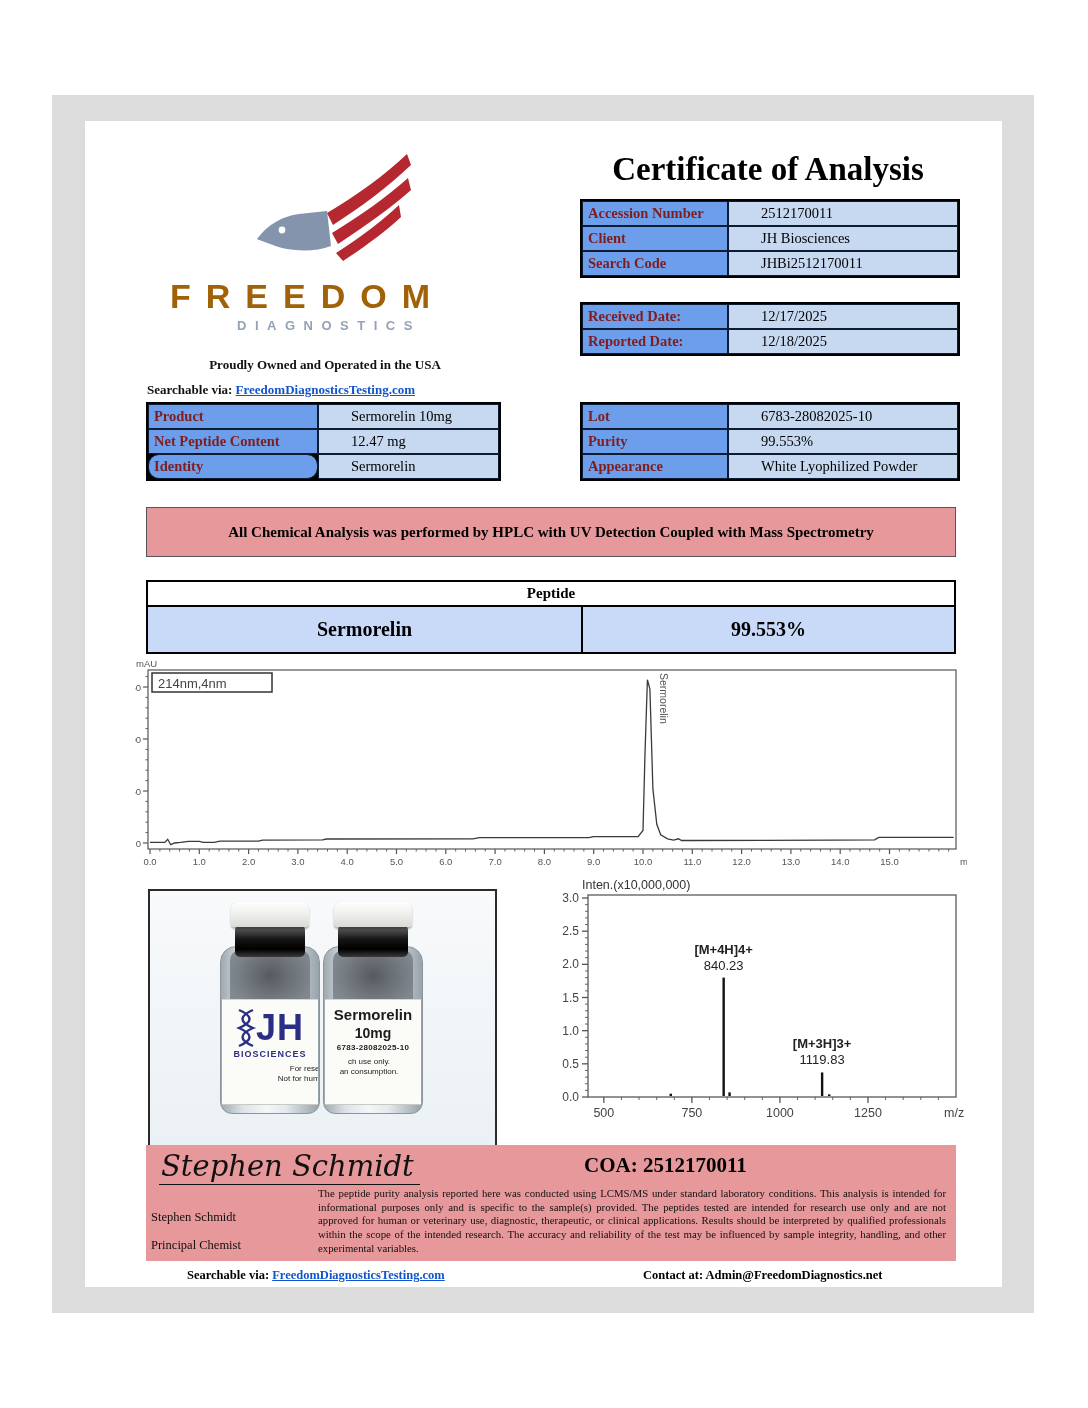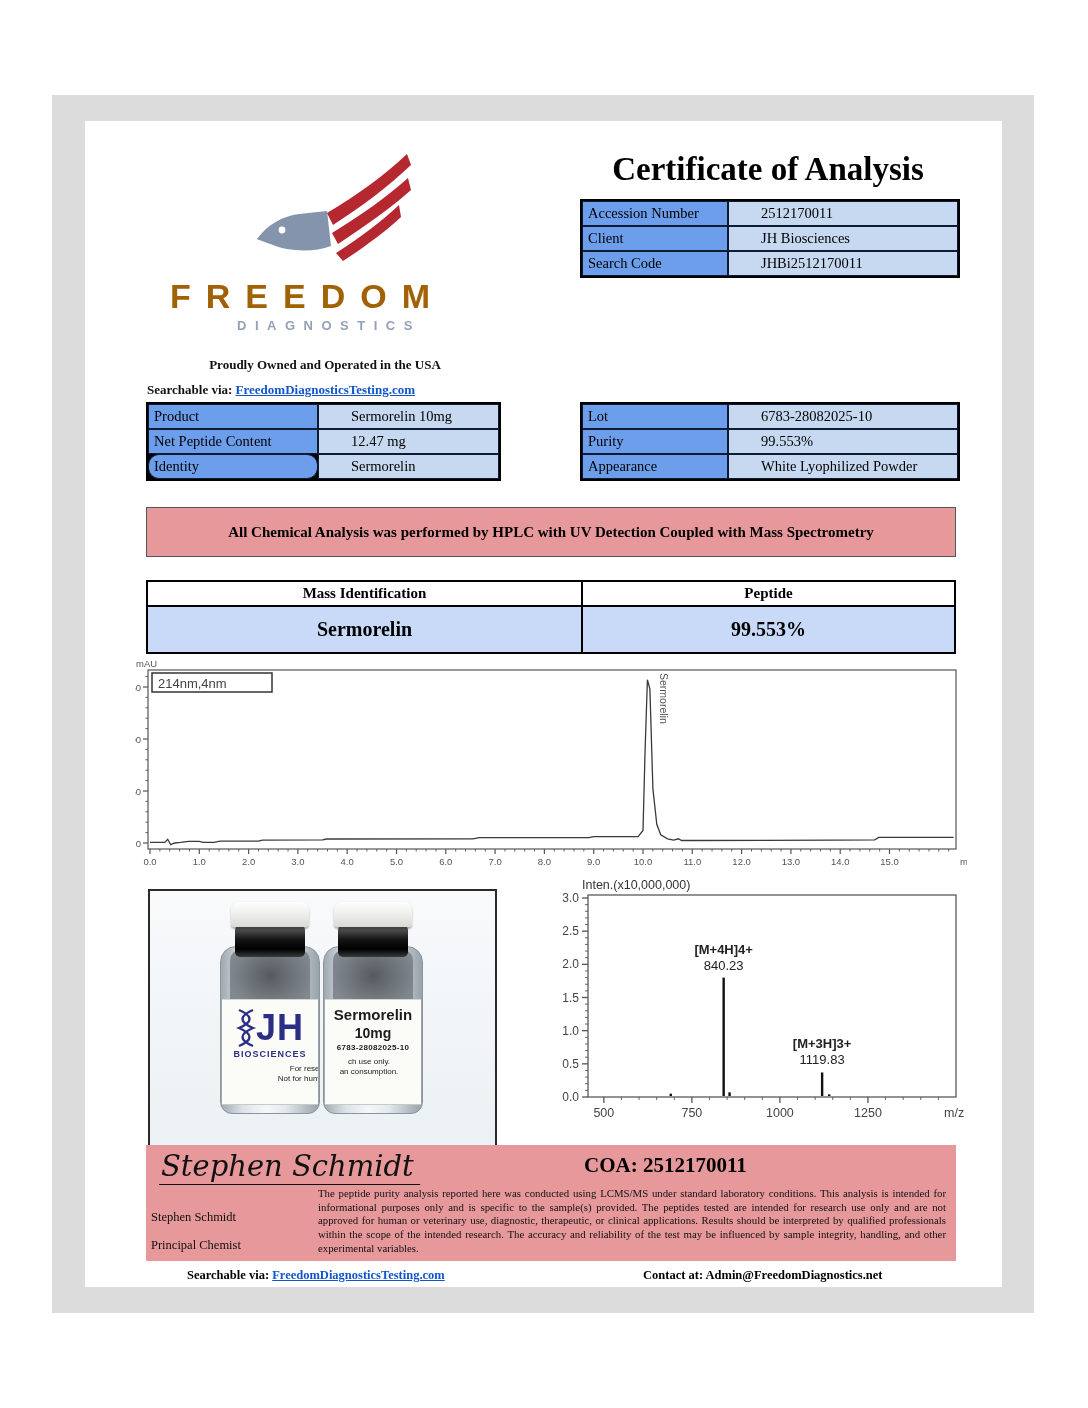--- a/index.html
+++ b/index.html
@@ -22,21 +22,21 @@
 
   
   .doc-title{position:absolute;left:495px;top:30px;width:376px;text-align:center;
              font-size:33px;font-weight:bold;color:#000;}
 
   
   .kvtable{position:absolute;border:2px solid #000;border-collapse:collapse;background:#000;}
   .kvrow{display:flex;}
   .kvcell{box-sizing:border-box;border:1.2px solid #0d1b33;padding:2px 6px 2px 5px;
           font-size:14.5px;line-height:19px;}
-  .kvlabel{background:#6d9eeb;font-weight:normal;color:#000000;}
+  .kvlabel{background:#6d9eeb;font-weight:bold;color:#7f1d1d;}
   .kvvalue{background:#c6d9f1;color:#000;padding-left:32px;}
 
   
   .banner{position:absolute;left:61px;top:386px;width:810px;height:50px;background:#e6989b;
           border:1.5px solid #555;box-sizing:border-box;display:flex;align-items:center;justify-content:center;
           font-weight:bold;font-size:15px;color:#000;}
 
   
   .mass-table{position:absolute;left:61px;top:459px;width:810px;border:2px solid #000;box-sizing:border-box;}
   .mass-hrow{display:flex;border-bottom:2px solid #000;}
@@ -126,20 +126,30 @@
       </div>
       <div class="kvrow">
         <div class="kvcell kvlabel" style="width: 146px;">Client</div>
         <div class="kvcell kvvalue" style="flex: 1 1 0%;">JH Biosciences</div>
       </div>
       <div class="kvrow">
         <div class="kvcell kvlabel" style="width: 146px;">Search Code</div>
         <div class="kvcell kvvalue" style="flex: 1 1 0%;">JHBi2512170011</div>
       </div>
     </div>
+  <div class="kvtable" id="dates-table" style="left:495px;top:181px;width:376px;">
+      <div class="kvrow">
+        <div class="kvcell kvlabel" style="width: 146px;">Received Date:</div>
+        <div class="kvcell kvvalue" style="flex: 1 1 0%;">12/17/2025</div>
+      </div>
+      <div class="kvrow">
+        <div class="kvcell kvlabel" style="width: 146px;">Reported Date:</div>
+        <div class="kvcell kvvalue" style="flex: 1 1 0%;">12/18/2025</div>
+      </div>
+    </div>
   <div class="kvtable" id="product-table" style="left:61px;top:281px;width:351px;">
       <div class="kvrow">
         <div class="kvcell kvlabel" style="width: 170px;">Product</div>
         <div class="kvcell kvvalue" style="flex: 1 1 0%;">Sermorelin 10mg</div>
       </div>
       <div class="kvrow">
         <div class="kvcell kvlabel" style="width: 170px;">Net Peptide Content</div>
         <div class="kvcell kvvalue" style="flex: 1 1 0%;">12.47 mg</div>
       </div>
       <div class="kvrow">
@@ -159,21 +169,20 @@
       <div class="kvrow">
         <div class="kvcell kvlabel" style="width: 146px;">Appearance</div>
         <div class="kvcell kvvalue" style="flex: 1 1 0%;">White Lyophilized Powder</div>
       </div>
     </div>
 
   <div class="banner">All Chemical Analysis was performed by HPLC with UV Detection Coupled with Mass Spectrometry</div>
 
   <div class="mass-table">
     <div class="mass-hrow">
-      <div class="mass-c1">Mass Identification</div>
       <div class="mass-c2">Peptide</div>
     </div>
     <div class="mass-drow">
       <div class="mass-c1">Sermorelin</div>
       <div class="mass-c2">99.553%</div>
     </div>
   </div>
 
   <div class="chrom-wrap">
     <svg id="chrom-svg" width="832" height="222" viewBox="0 0 832 222">

